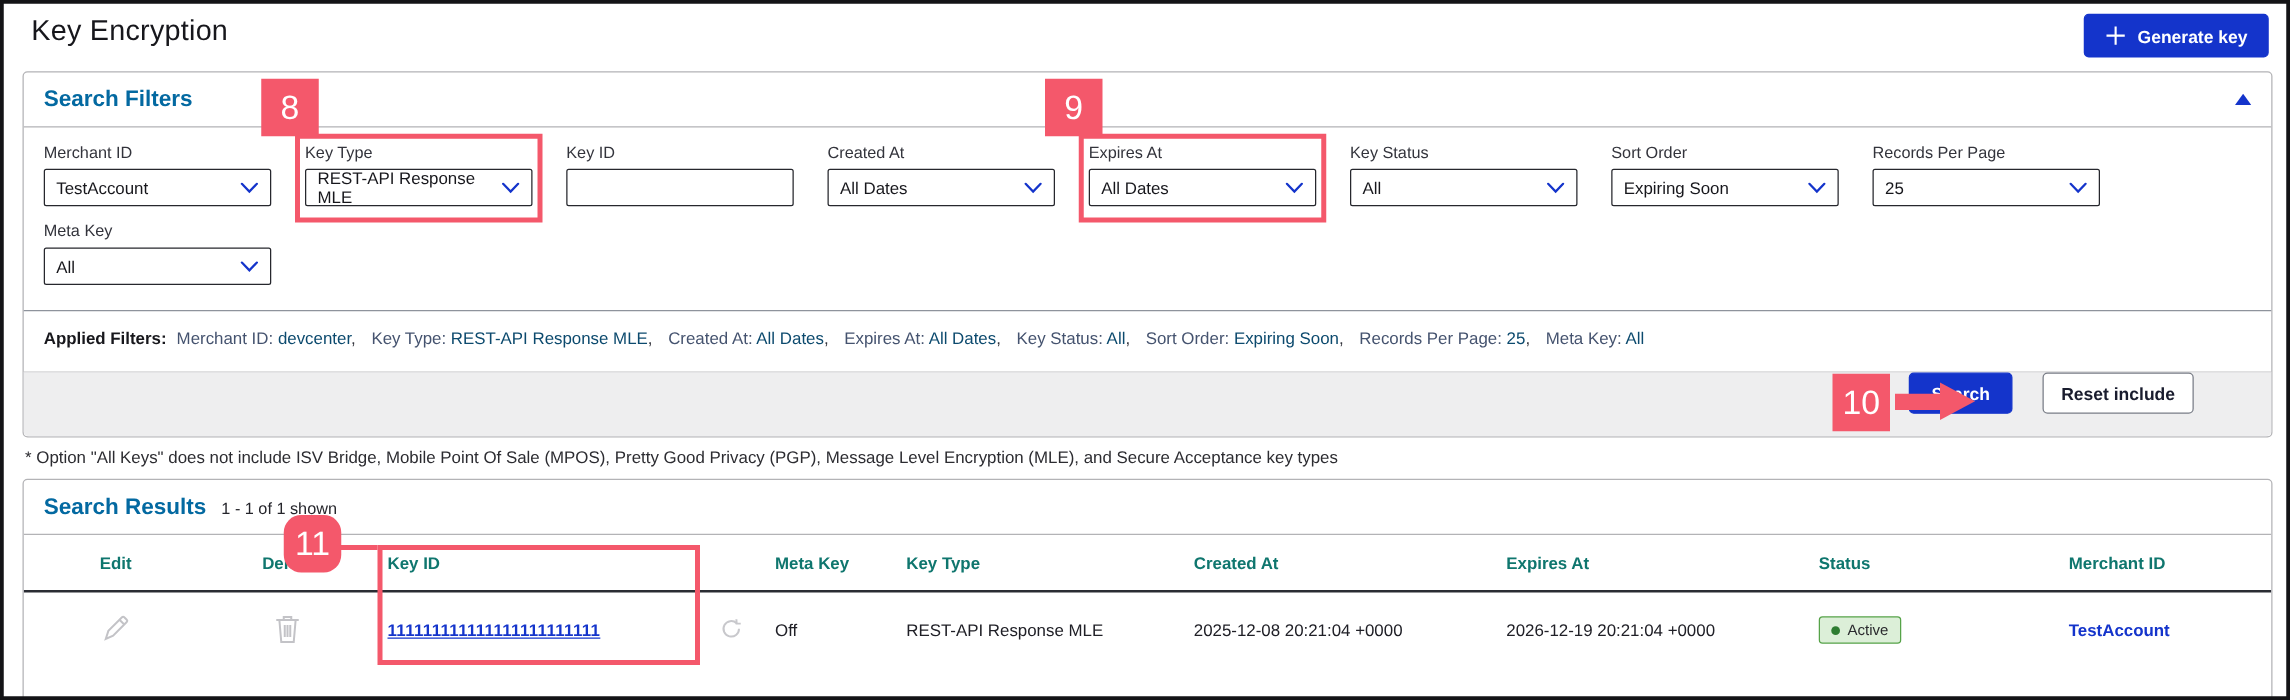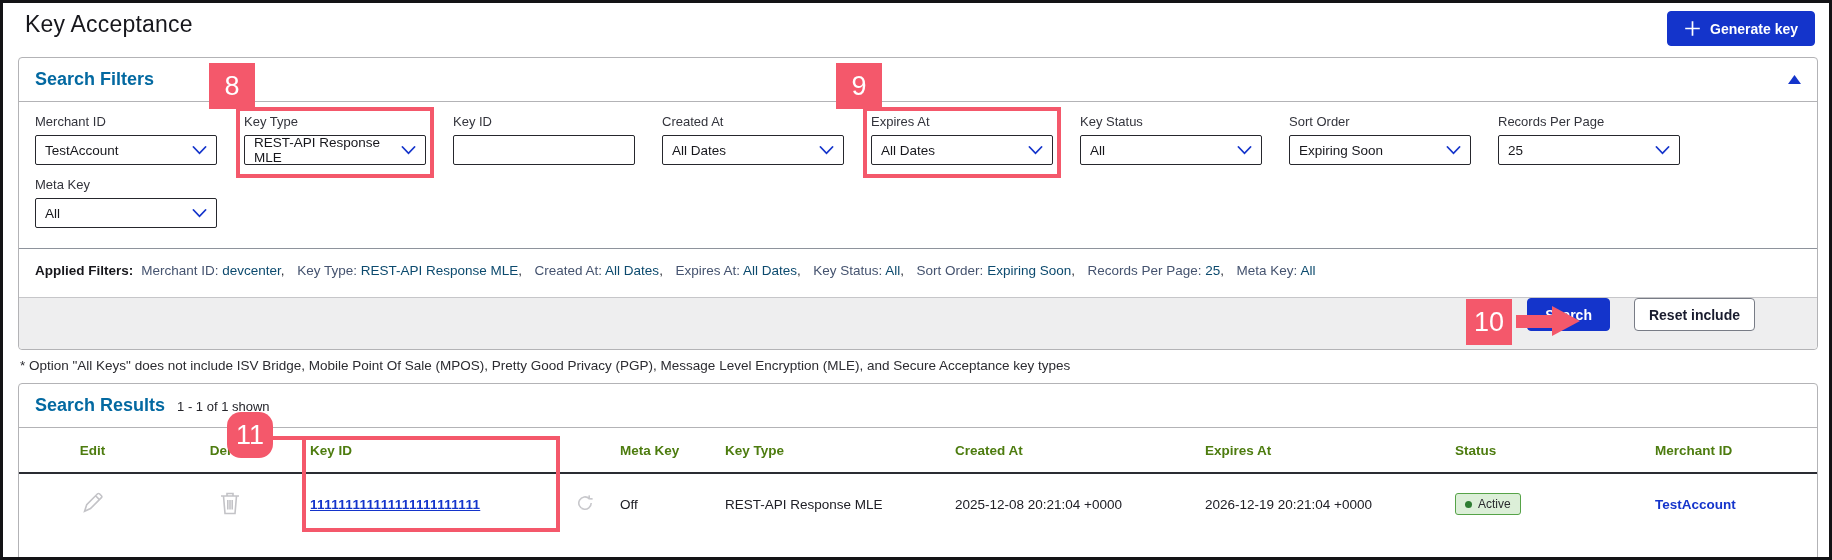--- a/index.html
+++ b/index.html
@@ -45,21 +45,21 @@
   .af-label { color:#45536f; }
   .af-label::after { content:": "; }
   .af-value { color:#0c4a6e; }
   .footer-bar { height:52px; background:#eeeeef; border-top:1px solid #c6c6c9; border-radius:0 0 4px 4px;
     display:flex; align-items:flex-start; justify-content:flex-end; gap:24px; padding-right:62px; }
 
   .note { margin:8px 0 0 20px; font-size:13.5px; line-height:16px; color:#2c2c31; }
 
   
   .trow { display:flex; align-items:center; padding:0 16px; }
-  .thead { height:46px; font-weight:bold; font-size:13.5px; color:#4d7c0f; border-bottom:2px solid #2a2c33; }
+  .thead { height:46px; font-weight:bold; font-size:13.5px; color:#0f766e; border-bottom:2px solid #2a2c33; }
   .tdata { height:60px; font-size:13.5px; color:#202027; }
   .td { flex:0 0 auto; }
   .c-edit{width:115px;text-align:center}.c-delete{width:160px;text-align:center}
   .c-keyid{width:240px}.c-rotate{width:70px;text-align:center}.c-meta{width:105px}
   .c-keytype{width:230px}.c-created{width:250px}.c-expires{width:250px}.c-status{width:200px}
   .c-merchant{flex:1 1 auto}
   .link { color:#1434cb; text-decoration:none; font-weight:bold; cursor:pointer; }
   .link.underline { text-decoration:underline; letter-spacing:.3px; }
   .status-badge { display:inline-flex; align-items:center; gap:6px; height:22px; padding:0 9px;
     background:#dcefd8; border:1px solid #56a348; border-radius:3px; font-size:12px; color:#2a2a2e; }
@@ -82,21 +82,21 @@
   .badge11 { left:227px; top:412px;border-radius:14px; }
   .leader11 { left:271px; top:436px; width:31px; height:4px; background:#f4586b; }
   .box11   { left:302px; top:436px; width:258px; height:96px; }
 </style>
 </head>
 <body>
 
 <div class="frame">
 
   <div class="top-bar">
-    <h1 class="page-title">Key Acceptance</h1>
+    <h1 class="page-title">Key Encryption</h1>
     <button class="btn-primary btn-generate">
       <span class="icon-btn">
         <svg width="17" height="17" viewBox="0 0 17 17">
             <path d="M8.5 1.2 V15.8 M1.2 8.5 H15.8" stroke="#fff" stroke-width="1.7" fill="none"></path>
           </svg>
       </span>
       <span>Generate key</span>
     </button>
   </div>
 

